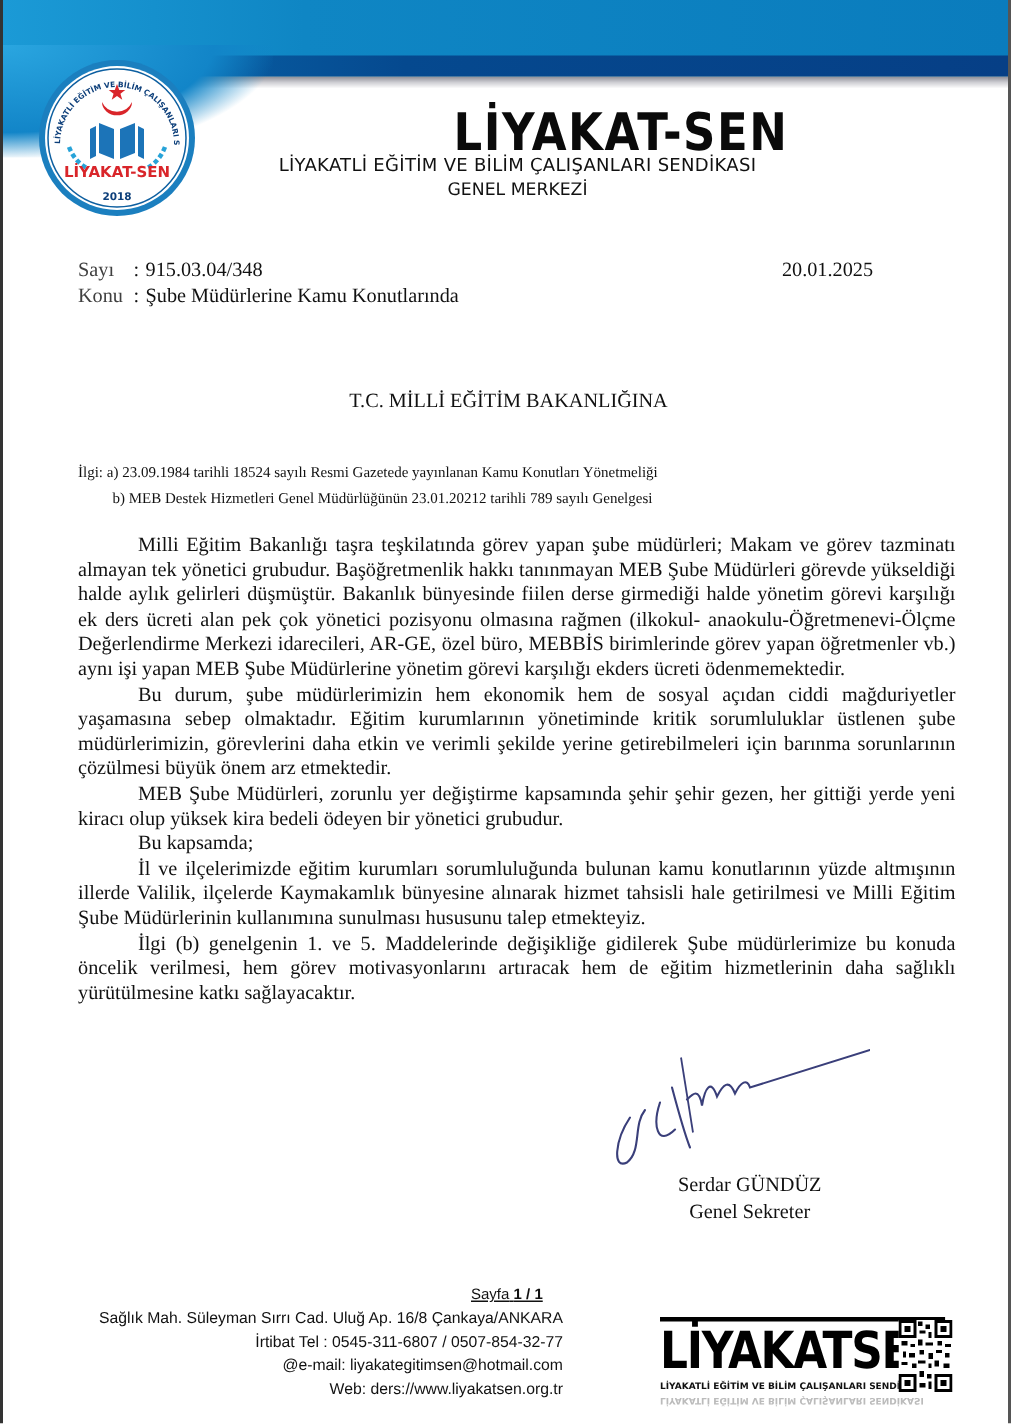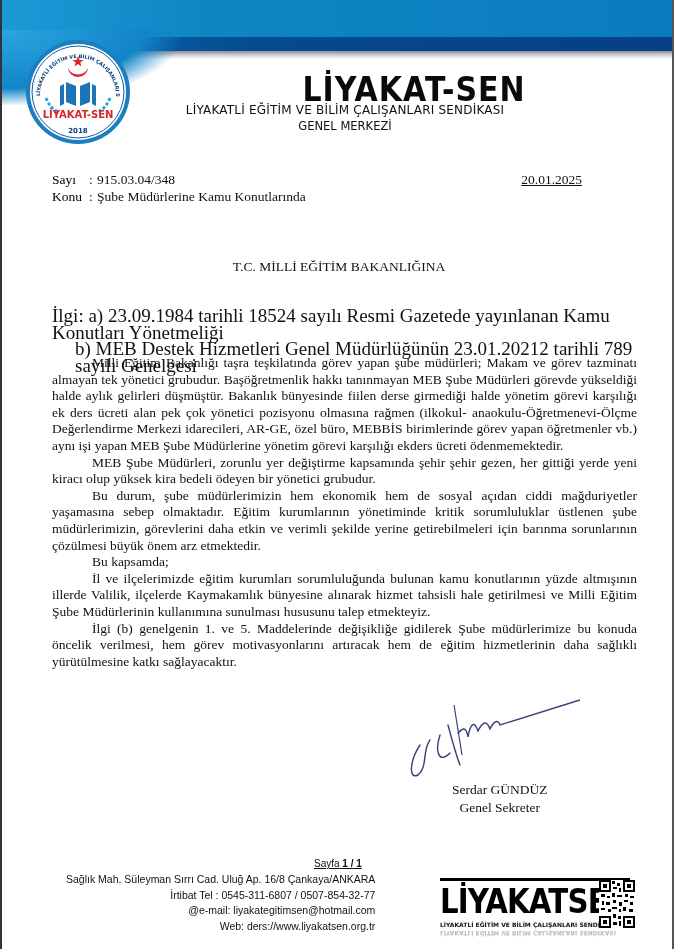--- a/index.html
+++ b/index.html
@@ -22,25 +22,25 @@
   .org-name { position: absolute; left: 0; width: 674px; top: 69px; text-align: center; padding-left: 150px;
               font-family: "DejaVu Sans", sans-serif; font-weight: 900; font-size: 30px; letter-spacing: 1px;
               color: #0a0a0a; transform: scaleY(1.15); transform-origin: top; }
   .org-sub { position: absolute; left: 160px; width: 366px; top: 103px; text-align: center;
              font-family: "DejaVu Sans", sans-serif; font-size: 12px; color: #111; letter-spacing: 0.2px; }
   .org-sub2 { position: absolute; left: 160px; width: 366px; top: 119px; text-align: center;
               font-family: "DejaVu Sans", sans-serif; font-size: 11.5px; color: #111; }
   
   .meta { position: absolute; left: 50px; top: 172px; font-size: 13.5px; line-height: 16.5px; }
   .meta-row { display: flex; }
-  .meta-label { color: #000000; width: 37px; }
+  .meta-label { color: #404040; width: 37px; }
   .meta-colon { width: 8px; }
-  .meta-date { position: absolute; right: 90px; top: 172px; font-size: 13.5px; text-decoration: underline; }
+  .meta-date { position: absolute; right: 90px; top: 172px; font-size: 13.5px; }
   .recipient { position: absolute; left: 0; width: 674px; top: 259px; text-align: center; font-size: 13.5px; }
-  .refs { position: absolute; left: 50px; top: 308px; font-size: 19px; line-height: 16.5px; font-family: Liberation Serif, serif; }
+  .refs { position: absolute; left: 50px; top: 308px; font-size: 10px; line-height: 16.5px; font-family: Liberation Serif, serif; }
   .refs .b { padding-left: 23px; }
   .body { position: absolute; left: 50px; width: 585px; top: 355px; font-size: 13.5px; line-height: 16.6px;
           text-align: justify; }
   .body p { text-indent: 40px; }
   
   .sig { position: absolute; left: 398px; top: 695px; width: 180px; height: 90px; }
   .signer { position: absolute; left: 450px; top: 781px; font-size: 13.5px; line-height: 18px; text-align: center; }
   
   .footer-page { position: absolute; left: 312px; top: 858px; font-family: "Liberation Sans", sans-serif; font-size: 10px; text-decoration: underline; }
   .footer-page b { font-weight: bold; }
@@ -109,22 +109,22 @@
 
   <div class="recipient">T.C. MİLLİ EĞİTİM BAKANLIĞINA</div>
 
   <div class="refs">
     <div>İlgi: a) 23.09.1984 tarihli 18524 sayılı Resmi Gazetede yayınlanan Kamu Konutları Yönetmeliği</div>
     <div class="b">b) MEB Destek Hizmetleri Genel Müdürlüğünün 23.01.20212 tarihli 789 sayılı Genelgesi</div>
   </div>
 
   <div class="body">
     <p>Milli Eğitim Bakanlığı taşra teşkilatında görev yapan şube müdürleri; Makam ve görev tazminatı almayan tek yönetici grubudur. Başöğretmenlik hakkı tanınmayan MEB Şube Müdürleri görevde yükseldiği halde aylık gelirleri düşmüştür. Bakanlık bünyesinde fiilen derse girmediği halde yönetim görevi karşılığı ek ders ücreti alan pek çok yönetici pozisyonu olmasına rağmen (ilkokul- anaokulu-Öğretmenevi-Ölçme Değerlendirme Merkezi idarecileri, AR-GE, özel büro, MEBBİS birimlerinde görev yapan öğretmenler vb.) aynı işi yapan MEB Şube Müdürlerine yönetim görevi karşılığı ekders ücreti ödenmemektedir.</p>
+    <p>Bu durum, şube müdürlerimizin hem ekonomik hem de sosyal açıdan ciddi mağduriyetler yaşamasına sebep olmaktadır. Eğitim kurumlarının yönetiminde kritik sorumluluklar üstlenen şube müdürlerimizin, görevlerini daha etkin ve verimli şekilde yerine getirebilmeleri için barınma sorunlarının çözülmesi büyük önem arz etmektedir.</p>
     <p>MEB Şube Müdürleri, zorunlu yer değiştirme kapsamında şehir şehir gezen, her gittiği yerde yeni kiracı olup yüksek kira bedeli ödeyen bir yönetici grubudur.</p>
-    <p>Bu durum, şube müdürlerimizin hem ekonomik hem de sosyal açıdan ciddi mağduriyetler yaşamasına sebep olmaktadır. Eğitim kurumlarının yönetiminde kritik sorumluluklar üstlenen şube müdürlerimizin, görevlerini daha etkin ve verimli şekilde yerine getirebilmeleri için barınma sorunlarının çözülmesi büyük önem arz etmektedir.</p>
     <p>Bu kapsamda;</p>
     <p>İl ve ilçelerimizde eğitim kurumları sorumluluğunda bulunan kamu konutlarının yüzde altmışının illerde Valilik, ilçelerde Kaymakamlık bünyesine alınarak hizmet tahsisli hale getirilmesi ve Milli Eğitim Şube Müdürlerinin kullanımına sunulması hususunu talep etmekteyiz.</p>
     <p>İlgi (b) genelgenin 1. ve 5. Maddelerinde değişikliğe gidilerek Şube müdürlerimize bu konuda öncelik verilmesi, hem görev motivasyonlarını artıracak hem de eğitim hizmetlerinin daha sağlıklı yürütülmesine katkı sağlayacaktır.</p>
   </div>
 
   <svg class="sig" viewBox="0 0 180 90">
     <path d="M20 50 C 10 65, 8 85, 18 80 C 28 72, 22 55, 30 45 M40 40 C 35 55, 38 70, 50 58 M48 30 C 52 45, 56 60, 60 70 M58 38 C 62 34, 66 30, 68 42 C 70 30, 74 24, 78 36 C 82 28, 86 24, 90 34 C 94 26, 98 24, 100 30 L 180 5" stroke="#3a3f7a" stroke-width="1.4" fill="none" stroke-linecap="round"></path>
     <path d="M54 10 L 62 60" stroke="#3a3f7a" stroke-width="1.2" fill="none"></path>
   </svg>
   <div class="signer">

